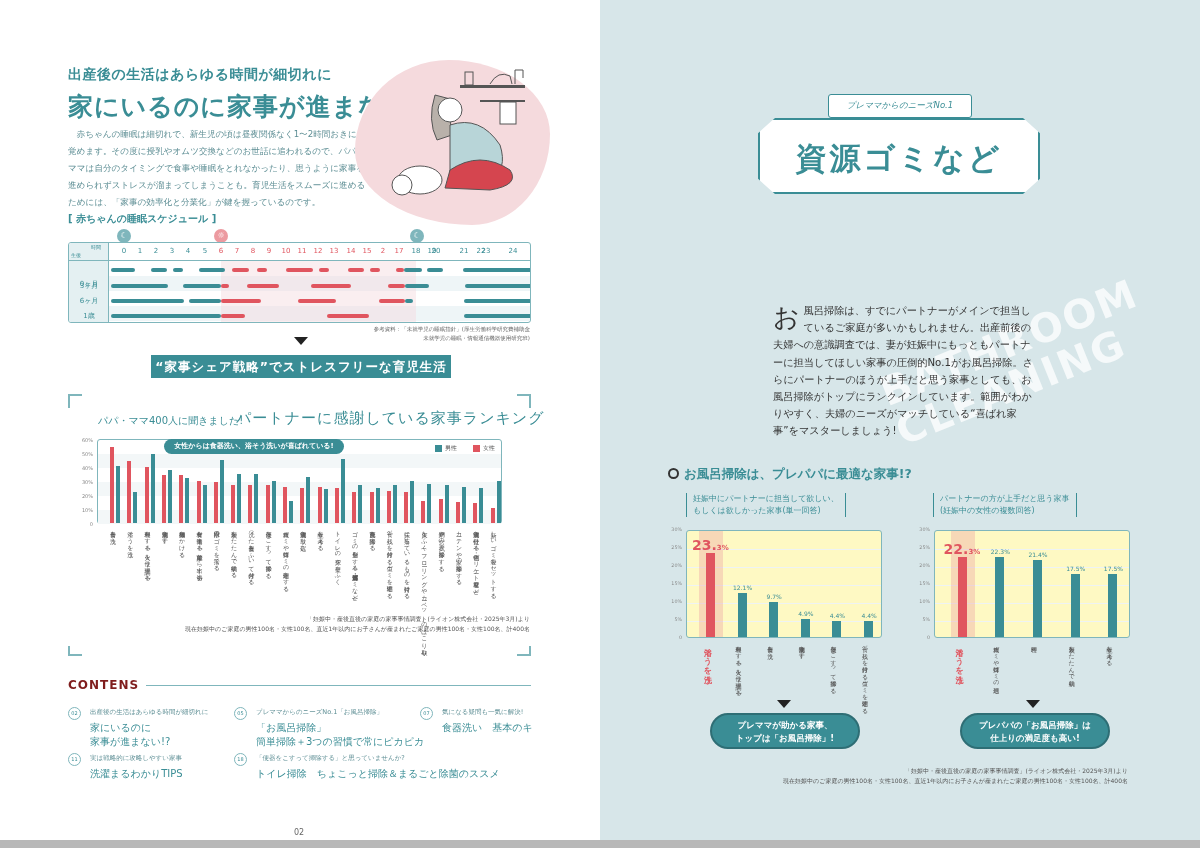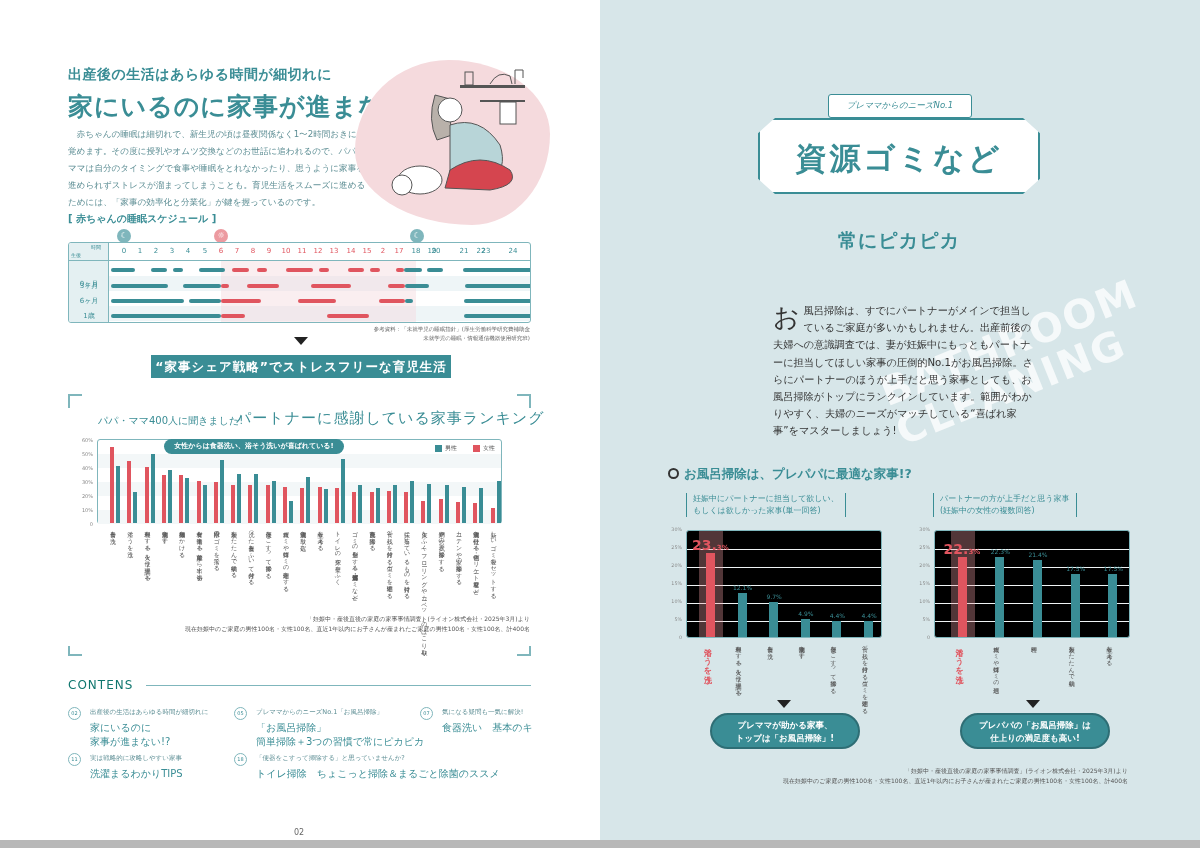--- a/index.html
+++ b/index.html
@@ -30,40 +30,40 @@
 .rank-sub{position:absolute;left:98px;top:414px;font-size:10px;color:#3a8d95}
 .rank-title{position:absolute;left:236px;top:409px;font-size:15px;color:#3a8d95;letter-spacing:1px}
 .rank-chart{position:absolute;left:97px;top:439px;width:405px;height:85px;border:1px solid #7fb6bc;border-radius:3px;background:#fff}
 .ytick{position:absolute;left:65px;font-size:5px;color:#888;width:28px;text-align:right}
 .rbar{position:absolute;bottom:0;width:4px}
 .rank-callout{position:absolute;left:164px;top:439px;width:180px;height:15px;background:#3a8d95;border-radius:8px;color:#fff;font-size:7px;text-align:center;line-height:15px;font-weight:bold}
 .legend{position:absolute;top:444px;font-size:6px;color:#555}
 .legend i{display:inline-block;width:7px;height:7px;vertical-align:middle;margin-right:3px}
 .xlbl{position:absolute;top:527px;font-size:6px;color:#555;writing-mode:vertical-rl;line-height:7px}
 .src{position:absolute;font-size:6px;color:#555;text-align:right;line-height:10px}
-.contens-hd{position:absolute;left:68px;top:678px;font-size:12px;font-weight:normal;color:#0f766e;letter-spacing:1px}
+.contens-hd{position:absolute;left:68px;top:678px;font-size:12px;font-weight:bold;color:#7f1d1d;letter-spacing:1px}
 .contens-line{position:absolute;left:146px;top:685px;width:385px;height:1px;background:#7fb6bc}
 .toc{position:absolute}
 .toc .num{position:absolute;left:0;top:0;width:13px;height:13px;border:1px solid #7fb6bc;border-radius:50%;font-size:5px;text-align:center;line-height:11px;color:#3a8d95}
 .toc .sub{position:absolute;left:22px;top:1px;font-size:6.5px;color:#5d8e94;white-space:nowrap}
 .toc .main{position:absolute;left:22px;top:14px;font-size:10px;color:#3a8d95;line-height:14px;white-space:nowrap}
 .pagenum{position:absolute;left:294px;top:828px;font-size:8px;color:#666}
 
 .ribbon{position:absolute;left:828px;top:94px;width:144px;height:24px;background:#fff;border:1.5px solid #3a8d95;border-radius:3px;font-size:8.5px;color:#3a8d95;text-align:center;line-height:21px;font-style:italic}
 .title-box{position:absolute;left:758px;top:118px;width:282px;height:76px;background:#fff;border:2px solid #3a8d95;clip-path:polygon(6% 0,94% 0,100% 20%,100% 80%,94% 100%,6% 100%,0 80%,0 20%)}
 .title-box-inner{position:absolute;left:760px;top:120px;width:278px;height:72px;background:#fff;clip-path:polygon(6% 0,94% 0,100% 20%,100% 80%,94% 100%,6% 100%,0 80%,0 20%)}
 .title-text{position:absolute;left:758px;top:138px;width:282px;text-align:center;font-size:31px;font-weight:bold;color:#3a8d95;letter-spacing:3px}
 .subtitle{position:absolute;left:758px;top:226px;width:282px;text-align:center;font-size:19px;font-weight:bold;color:#3a8d95;line-height:29px;letter-spacing:1px}
 .bg-word{position:absolute;left:880px;top:320px;font-size:40px;font-weight:900;color:rgba(255,255,255,0.75);transform:rotate(-22deg);line-height:42px;letter-spacing:2px}
 .body-r{position:absolute;left:773px;top:302px;width:265px;font-size:10.2px;line-height:17.2px;color:#333}
 .dropcap{float:left;font-size:26px;line-height:30px;margin-right:4px;font-family:"DejaVu Serif",serif}
 .sec-title{position:absolute;left:668px;top:466px;font-size:12.5px;color:#3a8d95;font-weight:bold}
 .chk{display:inline-block;width:11px;height:11px;border:2px solid #333;border-radius:50%;margin-right:5px;vertical-align:-1px}
 .q{position:absolute;font-size:8px;color:#3a8d95;line-height:12px;border-left:1px solid #3a8d95;border-right:1px solid #3a8d95;padding:0 6px}
-.mini{position:absolute;width:196px;height:108px;border:1px solid #7fb6bc;border-radius:3px;background:#000000}
+.mini{position:absolute;width:196px;height:108px;border:1px solid #7fb6bc;border-radius:3px;background:#fef9c3}
 .mini .grid{position:absolute;left:0;right:0;height:1px;background:#eef3f4}
 .mini .hl{position:absolute;top:0;bottom:0;width:24px;background:rgba(236,154,160,0.35)}
 .mbar{position:absolute;bottom:0;width:9px;background:#3a8d95}
 .mbar.red{background:#e0555f}
 .mval{position:absolute;font-size:6px;color:#3a8d95;width:40px;text-align:center;margin-left:-15px}
 .bigval{position:absolute;font-size:14px;font-weight:bold;color:#e0555f}
 .bigval small{font-size:7px}
 .mtick{position:absolute;font-size:4.8px;color:#888;width:20px;text-align:right}
 .mlbl{position:absolute;font-size:6px;color:#555;writing-mode:vertical-rl;line-height:7px}
 .mlbl.red{color:#e0555f;font-size:8px;font-weight:bold}
@@ -334,21 +334,20 @@
 <div class="bg-word">
     <div>BATHROOM</div>
     <div>CLEANING</div>
   </div>
 
 <div class="title-box"></div>
 <div class="title-box-inner"></div>
 <div class="ribbon">プレママからのニーズNo.1</div>
 <div class="title-text">資源ゴミなど</div>
 <div class="subtitle">
-    <div>常にピカピカ</div>
   </div>
 
 <div class="body-r"><span class="dropcap">お</span><span>風呂掃除は、すでにパートナーがメインで担当しているご家庭が多いかもしれません。出産前後の夫婦への意識調査では、妻が妊娠中にもっともパートナーに担当してほしい家事の圧倒的No.1がお風呂掃除。さらにパートナーのほうが上手だと思う家事としても、お風呂掃除がトップにランクインしています。範囲がわかりやすく、夫婦のニーズがマッチしている“喜ばれ家事”をマスターしましょう!</span></div>
 
 <div class="sec-title"><span class="chk"></span><span>お風呂掃除は、プレパパに最適な家事!?</span></div>
 
 <div class="q" style="left:686px;top:493px">
     <div>妊娠中にパートナーに担当して欲しい、</div>
     <div>もしくは欲しかった家事(単一回答)</div>
   </div>

